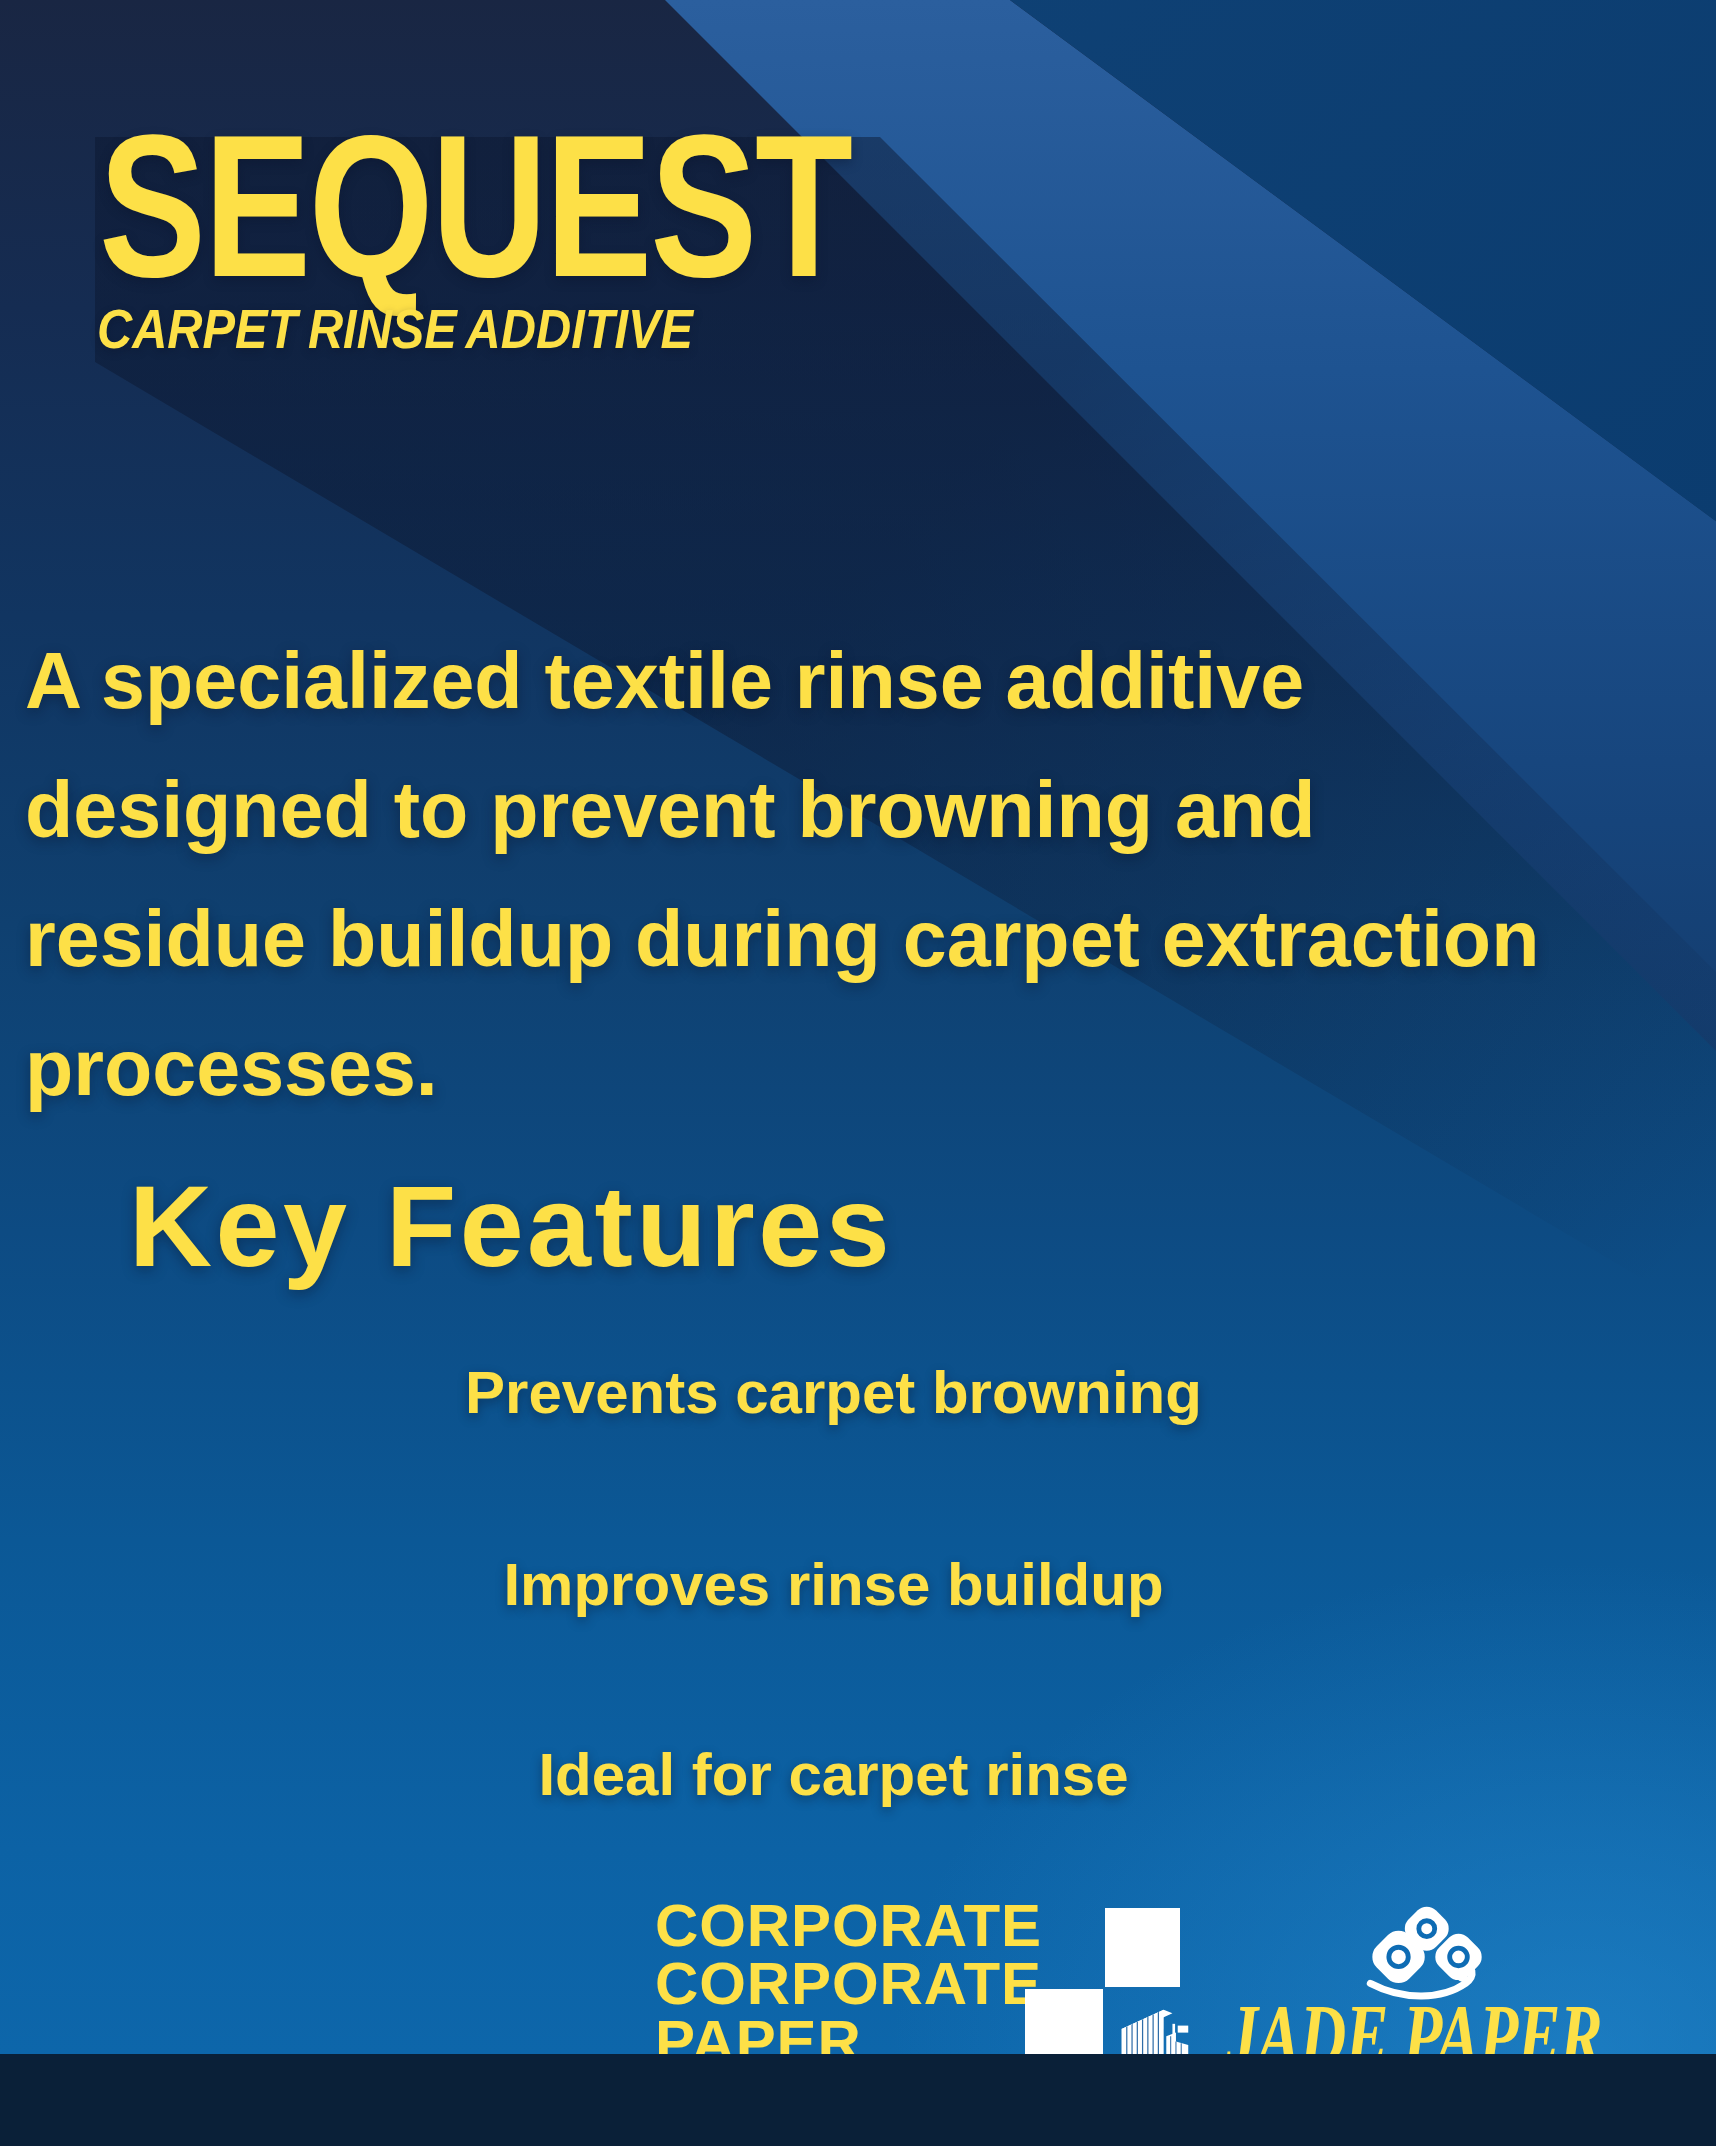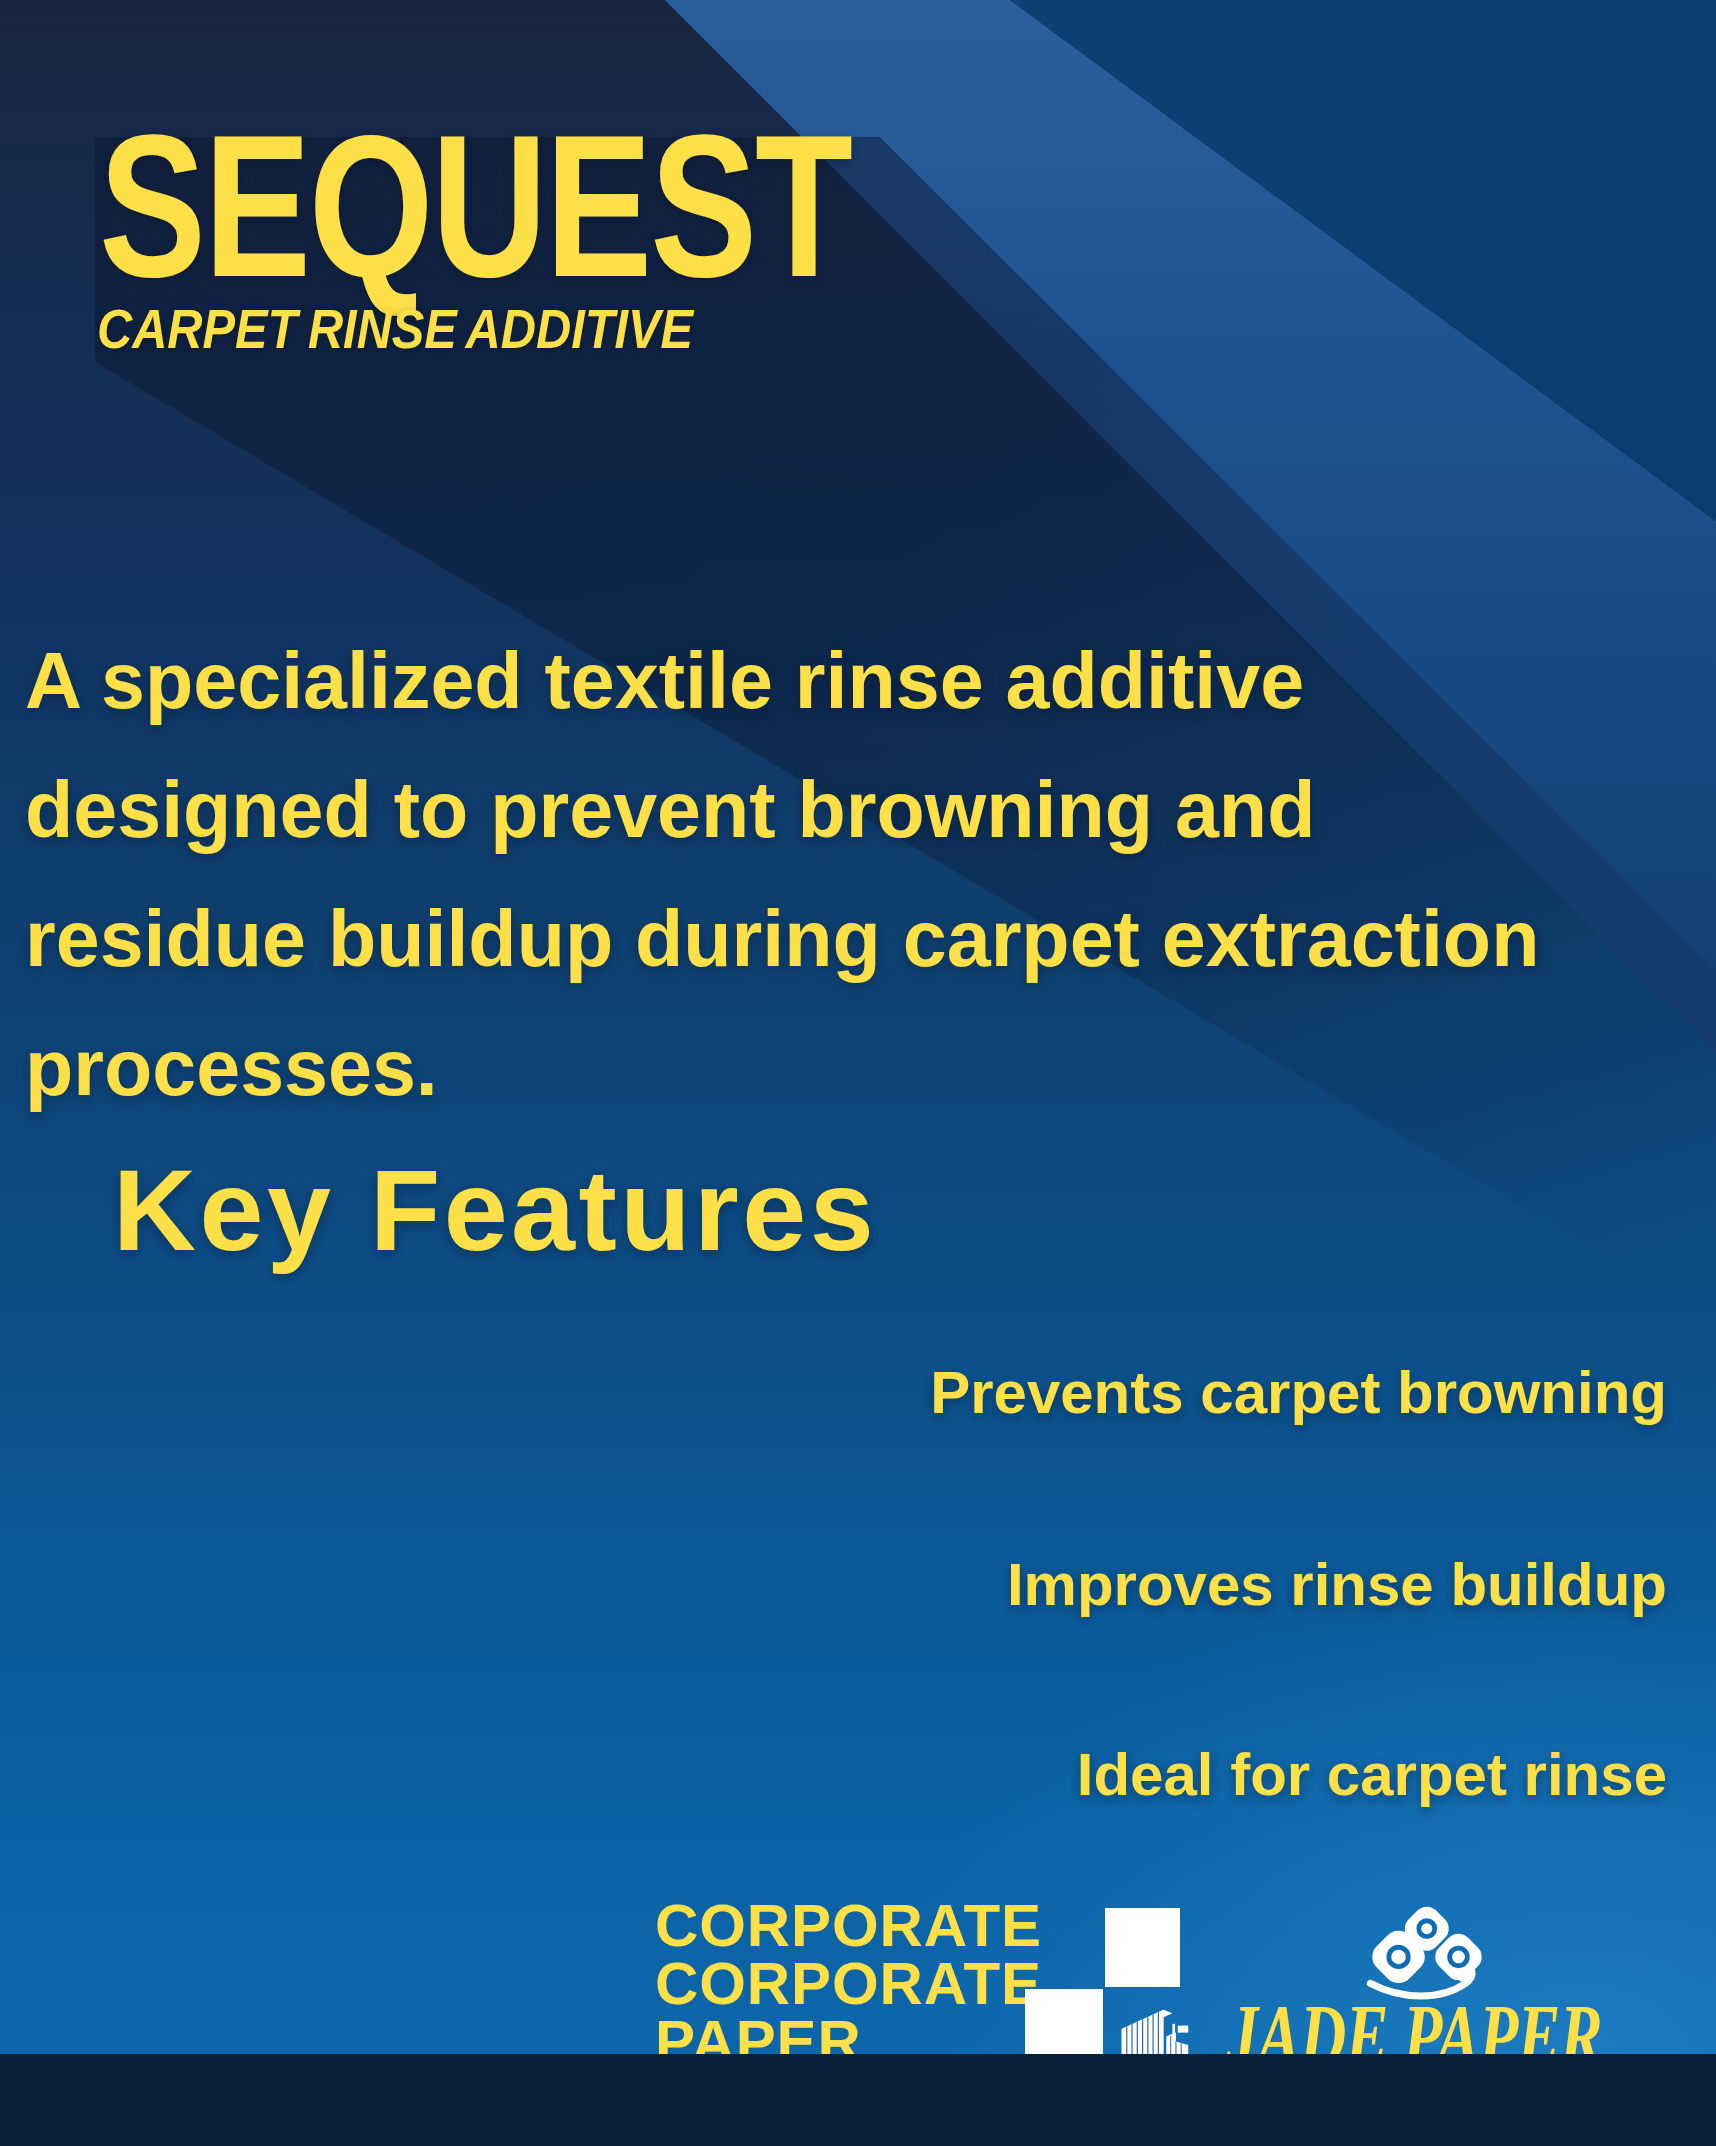--- a/index.html
+++ b/index.html
@@ -87,33 +87,33 @@
     width: 1641px;
     font-size: 79px;
     line-height: 129px;
     font-weight: bold;
     text-shadow: 0 4.4px 12.4px rgba(8,18,40,0.4);
   }
   .features-heading {
     position: absolute;
     left: 113px;
     top: 1153px;
-    margin: 0;
+    margin: 16px;
     font-size: 115px;
     line-height: 1;
     font-weight: bold;
     letter-spacing: 3.5px;
     white-space: nowrap;
     text-shadow: 0 4.4px 14px rgba(8,18,40,0.4);
   }
   .feature {
     position: absolute;
     left: 0;
     width: 1667px;
-    text-align: right;
+    text-align: center;
     font-size: 60px;
     line-height: 60px;
     font-weight: bold;
     text-shadow: 0 3.5px 10.6px rgba(8,18,40,0.4);
   }
   .feature-1 { top: 1363px; }
   .feature-2 { top: 1555px; }
   .feature-3 { top: 1745px; }
 
   

